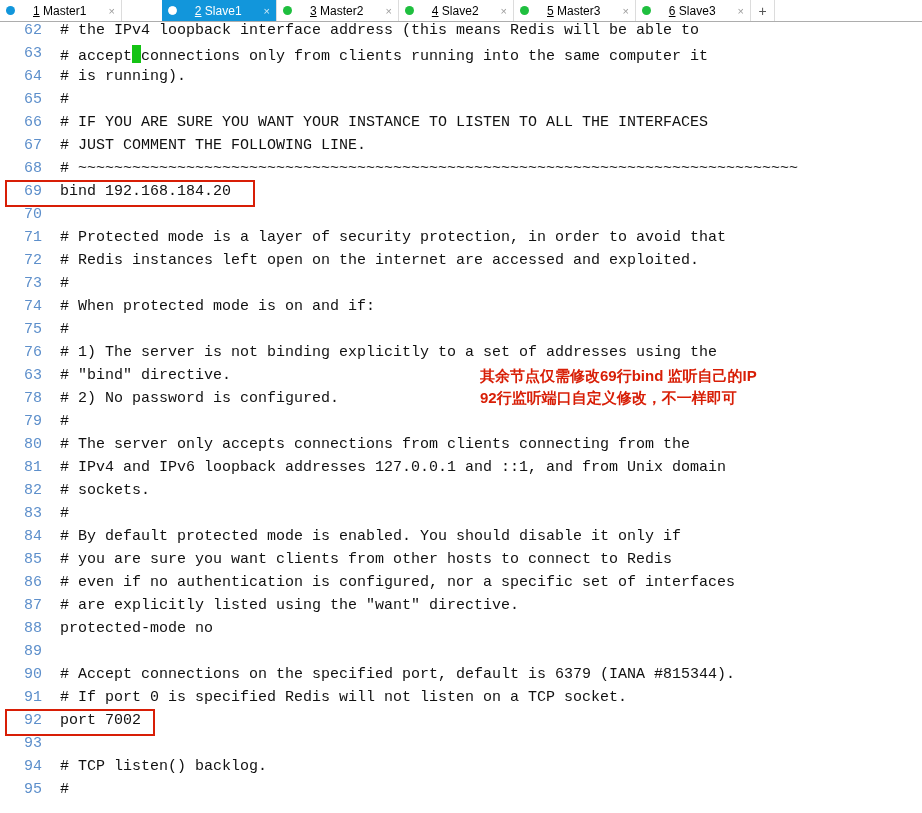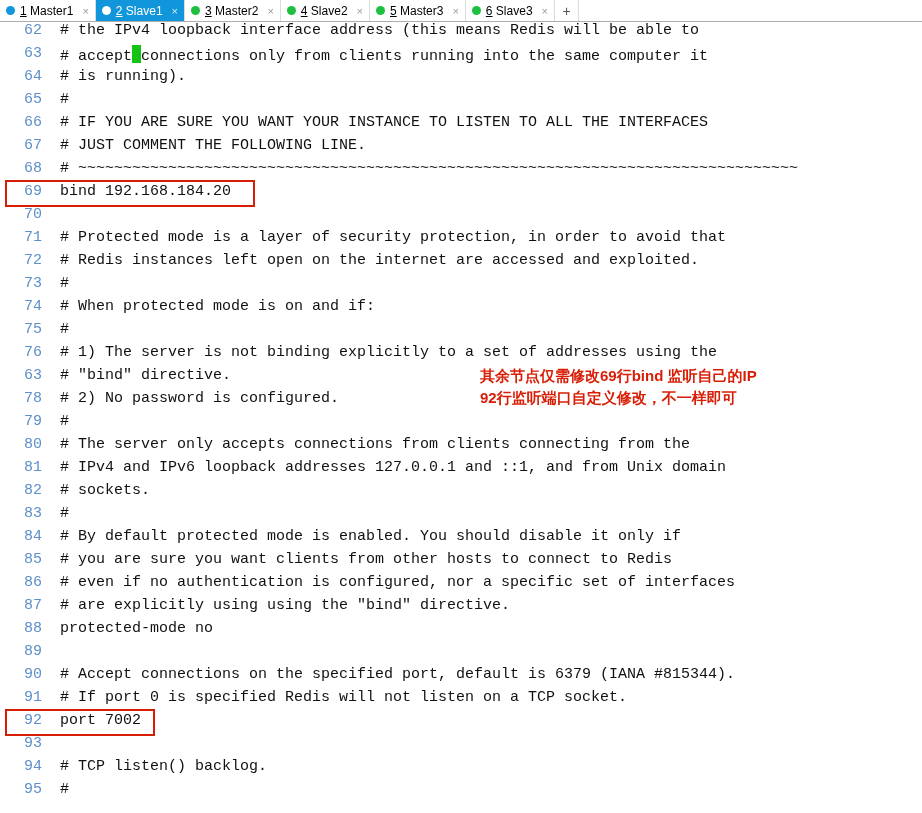--- a/index.html
+++ b/index.html
@@ -22,27 +22,28 @@
     font-family: "Segoe UI", Tahoma, sans-serif;
     font-size: 12px;
     user-select: none;
   }
   .tab {
     display: flex;
     align-items: center;
     padding: 0 6px 0 6px;
     border-right: 1px solid #dcdcdc;
     background: #ffffff;
-    gap: 5px;
+    gap: 18px;
     cursor: pointer;
     white-space: nowrap;
   }
   .tab.active {
     background: #1296db;
     color: #ffffff;
+    margin-left: 40px;
   }
   .tab .bullet {
     width: 9px; height: 9px; border-radius: 50%;
     display: inline-block;
     flex: none;
   }
   .tab .bullet.blue   { background:#1296db; }
   .tab .bullet.green  { background:#1fbf3f; }
   .tab .bullet.white  { background:#ffffff; border:1px solid #ffffff; }
   .tab .label u { text-decoration: underline; }
@@ -228,21 +229,21 @@
       <div class="row">
         <div class="ln">85</div>
         <div class="tx"># you are sure you want clients from other hosts to connect to Redis</div>
       </div>
       <div class="row">
         <div class="ln">86</div>
         <div class="tx"># even if no authentication is configured, nor a specific set of interfaces</div>
       </div>
       <div class="row">
         <div class="ln">87</div>
-        <div class="tx"># are explicitly using using the "bind" directive.</div>
+        <div class="tx"># are explicitly listed using the "want" directive.</div>
       </div>
       <div class="row">
         <div class="ln">88</div>
         <div class="tx">protected-mode no</div>
       </div>
       <div class="row">
         <div class="ln">89</div>
         <div class="tx"></div>
       </div>
       <div class="row">

